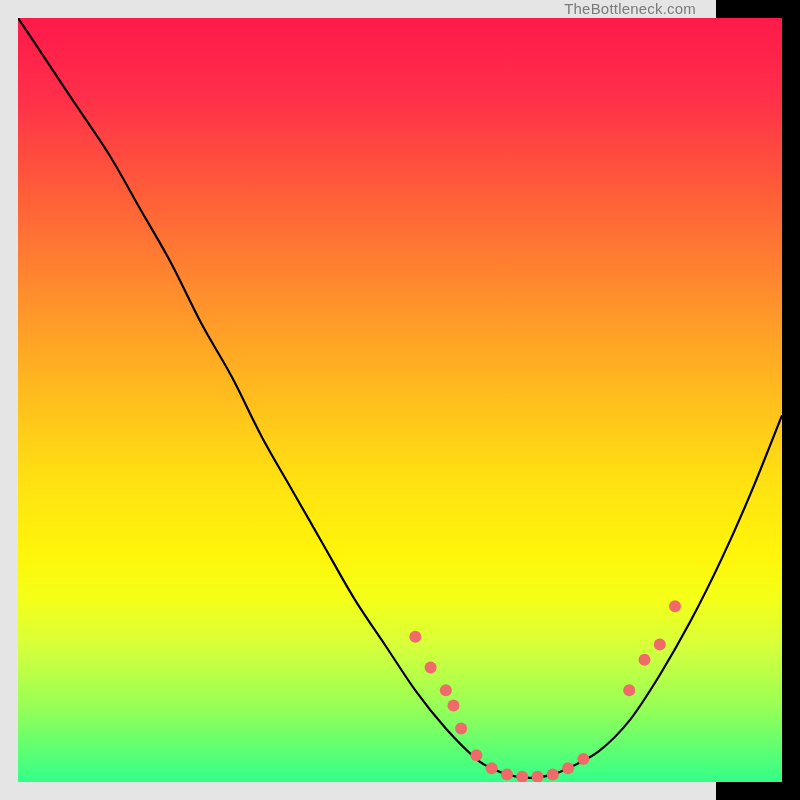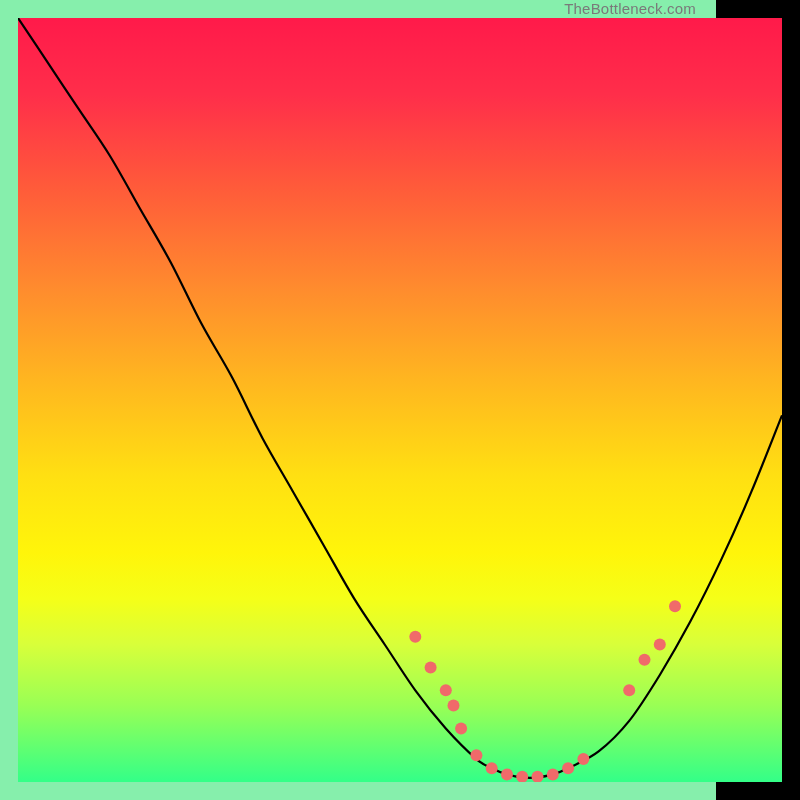--- a/index.html
+++ b/index.html
@@ -1,17 +1,17 @@
 <!DOCTYPE html>
 <html><head>
 <meta charset="utf-8">
 <style>
   * { margin: 0; padding: 0; box-sizing: border-box; }
   html, body { width: 800px; height: 800px; overflow: hidden; background: #000; }
-  .wrap { position: relative; width: 716px; height: 800px; background: #86efac; }
+  .wrap { position: relative; width: 716px; height: 800px; background: #e5e5e5; }
   .plot {
     position: absolute;
     left: 18px; top: 18px;
     width: 764px; height: 764px;
     background: linear-gradient(to bottom,
       #ff1a4a 0%,
       #ff2e4a 10%,
       #ff5a3a 22%,
       #ff8a2e 35%,
       #ffb81f 48%,

